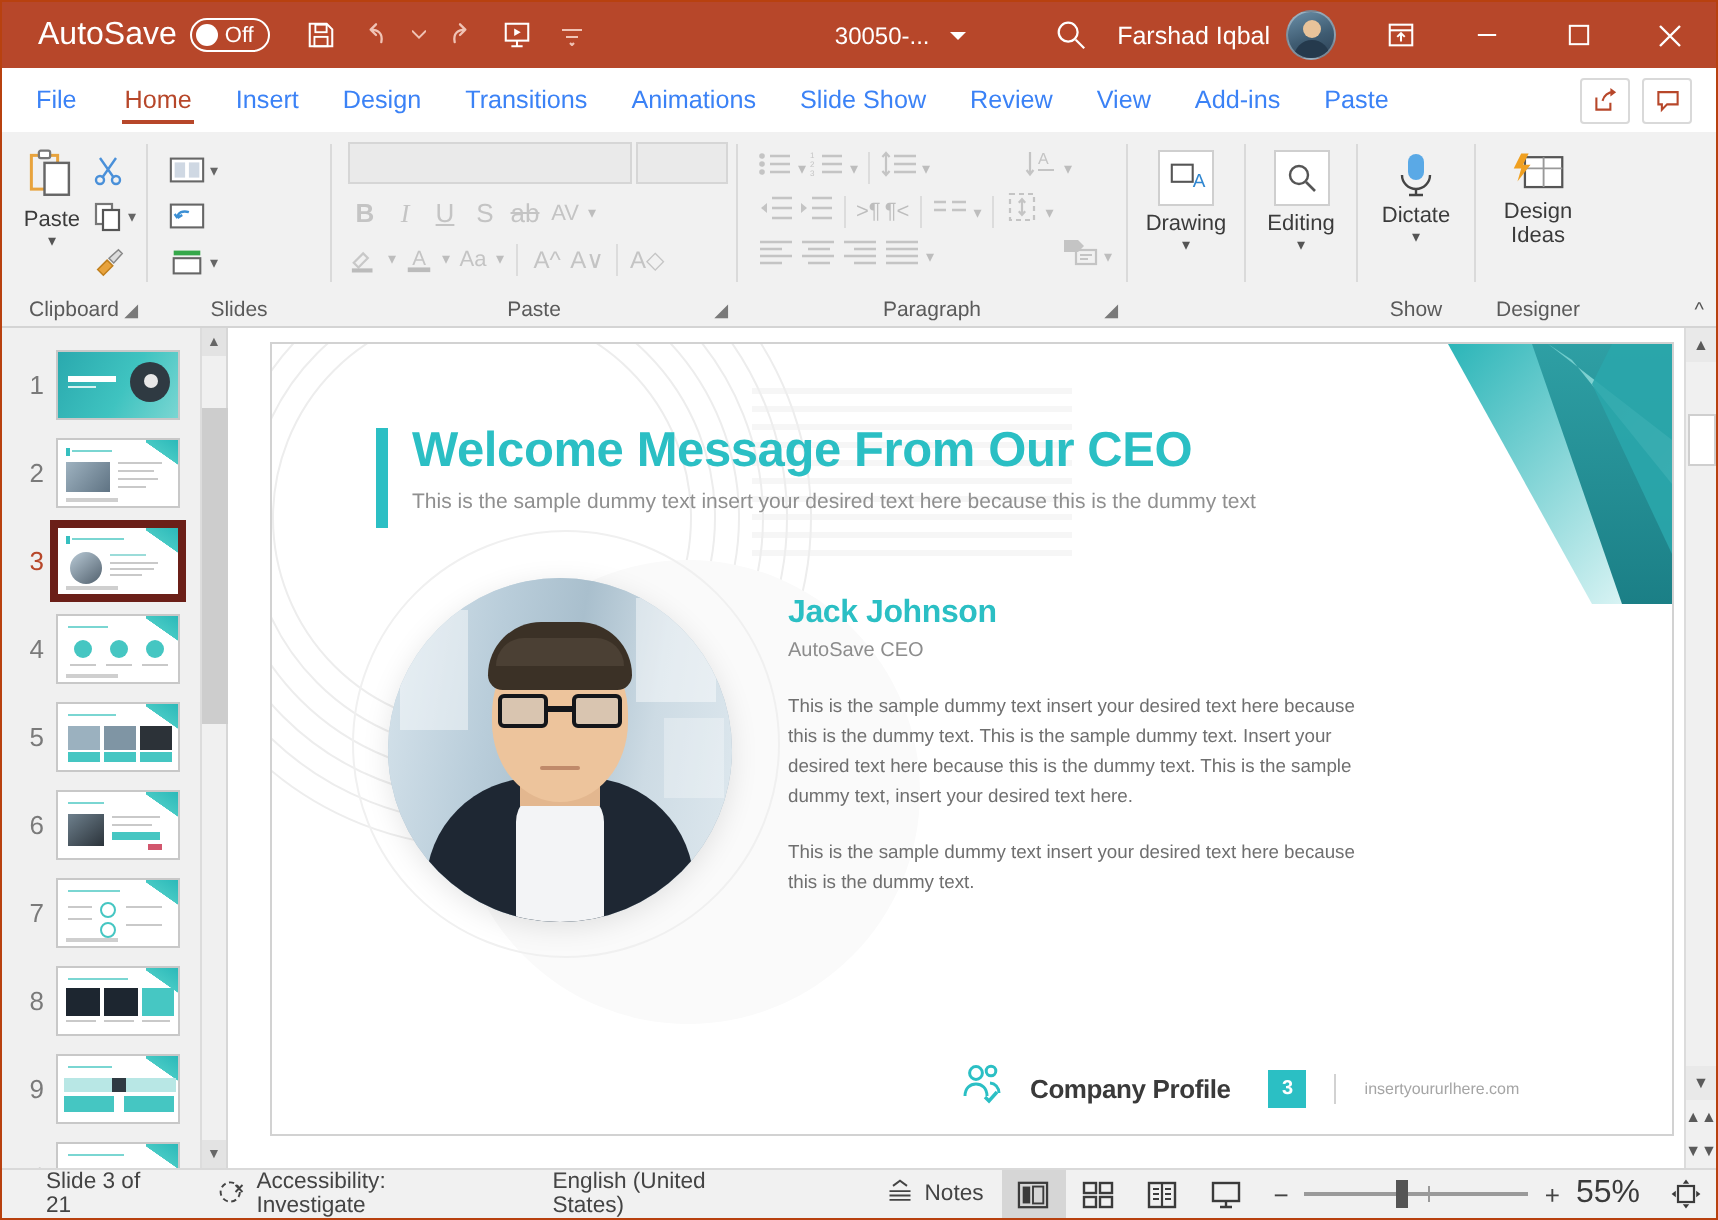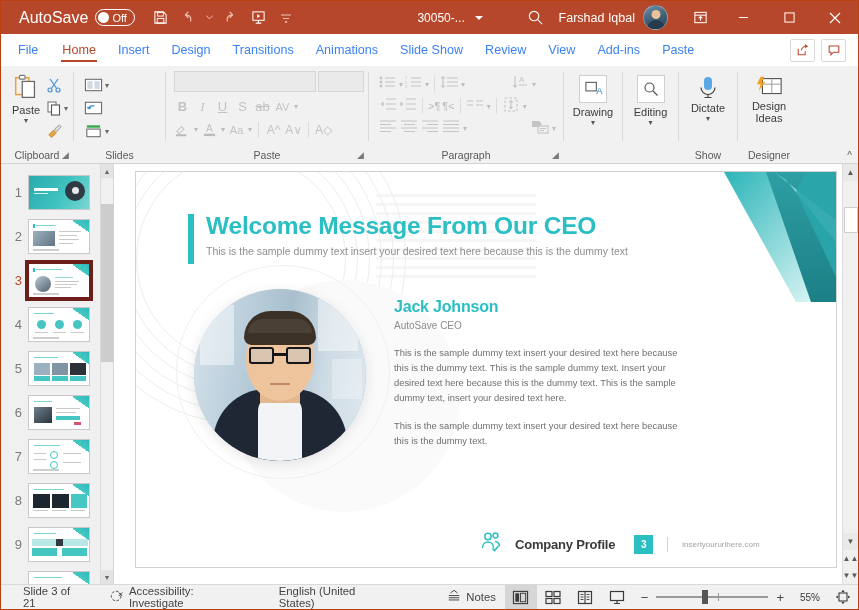--- a/index.html
+++ b/index.html
@@ -232,21 +232,21 @@
   }
   .sb-item { display: flex; align-items: center; gap: 5px; height: 31px; padding: 0 9px; }
   .sb-right { margin-left: auto; display: flex; align-items: center; height: 25px; }
   .viewbtn { width: 32px; height: 25px; display: flex; align-items: center; justify-content: center; }
   .viewbtn.active { background: #d6d6d6; }
   .zoom-wrap { display: flex; align-items: center; gap: 8px; padding: 0 8px; }
   .zslider { width: 112px; height: 14px; position: relative; }
   .ztrack { position: absolute; top: 6px; left: 0; right: 0; height: 1.5px; background: #9a9a9a; }
   .ztick { position: absolute; top: 3px; left: 62px; width: 1px; height: 8px; background: #9a9a9a; }
   .zknob { position: absolute; top: 0; left: 46px; width: 6px; height: 14px; background: #555; }
-  .zpct { font-size: 10px; color: #3b3b3b; min-width: 28px; text-align: right; }
+  .zpct { font-size: 16px; color: #3b3b3b; min-width: 28px; }
   .zsign { font-size: 13px; color: #444; }
   .fitbtn { width: 30px; display: flex; align-items: center; justify-content: center; }
 </style>
 </head>
 <body>
 
 <div class="app">
 
   <div class="titlebar">
     <div class="autosave-group">

